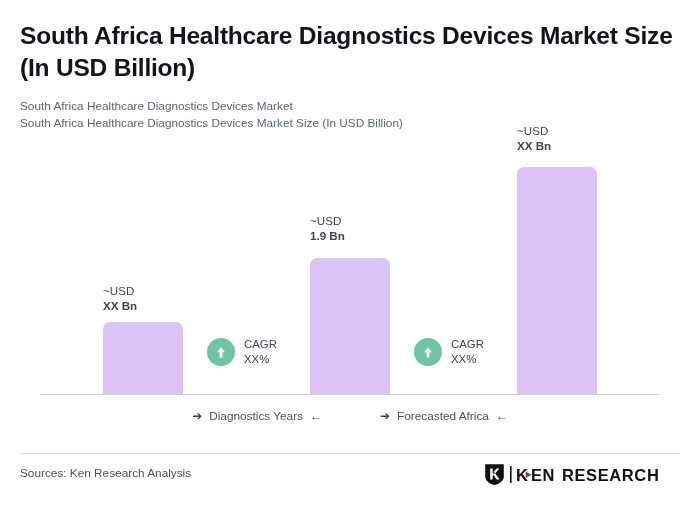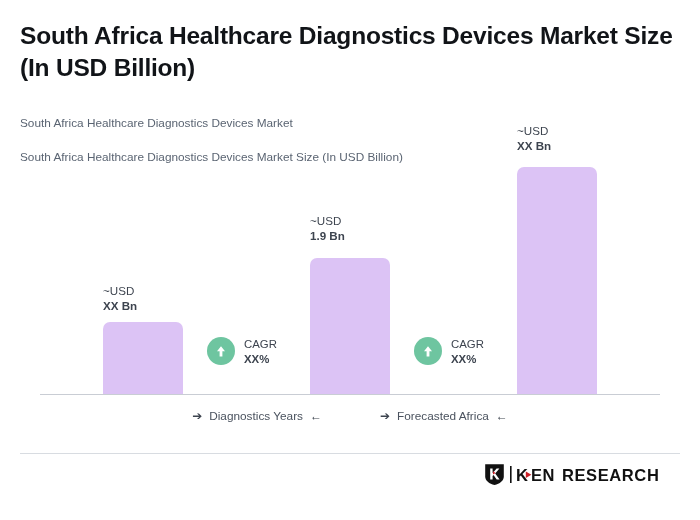--- a/index.html
+++ b/index.html
@@ -36,21 +36,20 @@
     position: absolute;
     left: 20px;
     top: 98px;
     width: 640px;
   }
   .subtitle {
     font-size: 11.8px;
     line-height: 1.48;
     color: #5a6472;
     white-space: nowrap;
-    margin-top: 17px;
   }
 
   
   .plot {
     position: absolute;
     left: 0;
     top: 0;
     width: 700px;
     height: 520px;
   }
@@ -82,42 +81,42 @@
   }
   .bar-label-1 { left: 103px; top: 284px; width: 80px; }
   .bar-label-2 { left: 310px; top: 214px; width: 80px; }
   .bar-label-3 { left: 517px; top: 124px; width: 80px; }
   .bar-label .v2 { display: block; font-weight: bold; }
 
   
   .cagr {
     position: absolute;
     display: flex;
-    align-items: flex-start;
+    align-items: flex-end;
     gap: 9px;
   }
   .cagr-1 { left: 207px; top: 337px; }
   .cagr-2 { left: 414px; top: 337px; }
   .cagr-circle {
     width: 28px;
     height: 28px;
     border-radius: 50%;
     background: #6ec5a0;
     display: flex;
     align-items: center;
     justify-content: center;
     flex: 0 0 auto;
   }
   .cagr-text {
     font-size: 11.4px;
     line-height: 1.28;
     color: #3d444f;
     white-space: nowrap;
   }
-  .cagr-text .v2 { display: block; font-weight: bold; }
+  .cagr-text .v2 { display: block; }
 
   
   .years-row {
     position: absolute;
     left: 40px;
     top: 409px;
     width: 620px;
     display: flex;
     justify-content: center;
     gap: 58px;
@@ -234,20 +233,21 @@
         <span class="years-arrow">➔</span>
         <span>Forecasted Africa</span>
         <span class="years-arrow">←</span>
       </div>
     </div>
 
   </div>
 
   <div class="footer-divider"></div>
 
+  <div class="sources">Sources: Ken Research Analysis</div>
 
   <div class="logo">
     <span class="logo-mark">
       <svg width="21" height="23" viewBox="0 0 21 23" aria-hidden="true">
         <path d="M1.2 1.2 H19.8 V13.4 C19.8 17.6 15.8 20.6 10.5 22.1 C5.2 20.6 1.2 17.6 1.2 13.4 Z" fill="#111111"></path>
         <path d="M6.2 5.6 H8.6 V10.2 L12.6 5.6 H15.4 L11.2 10.6 L15.6 16.6 H12.7 L9.5 12.1 L8.6 13.1 V16.6 H6.2 Z" fill="#ffffff"></path>
         <path d="M9.0 8.3 L11.6 9.9 L9.0 11.5 Z" fill="#cc2027"></path>
       </svg>
     </span>
     <span class="logo-word">

